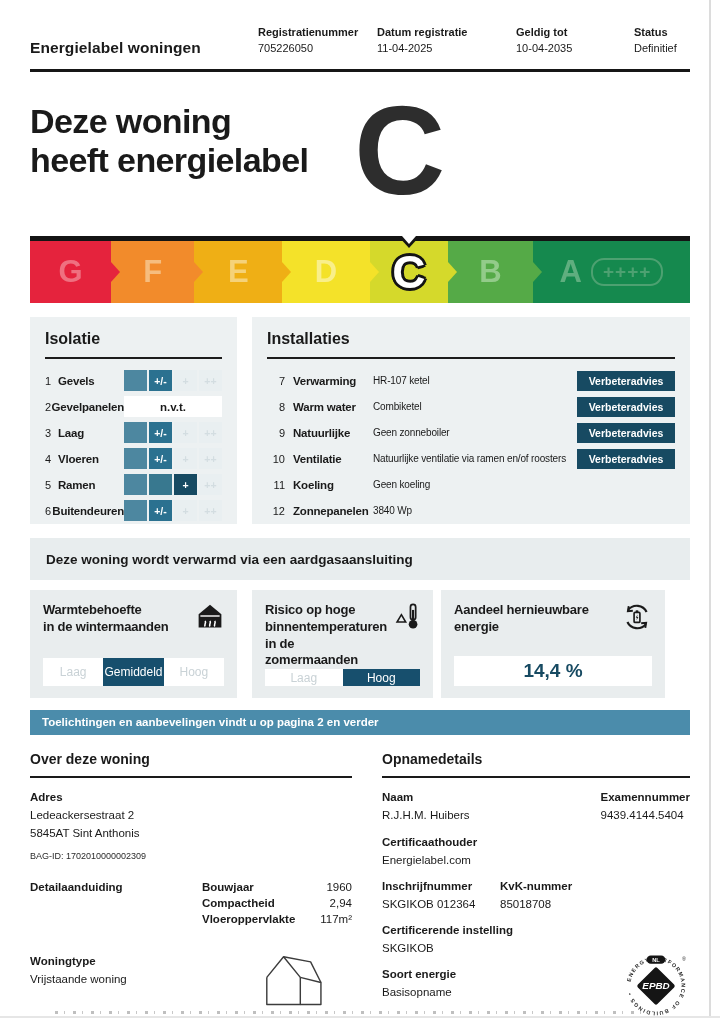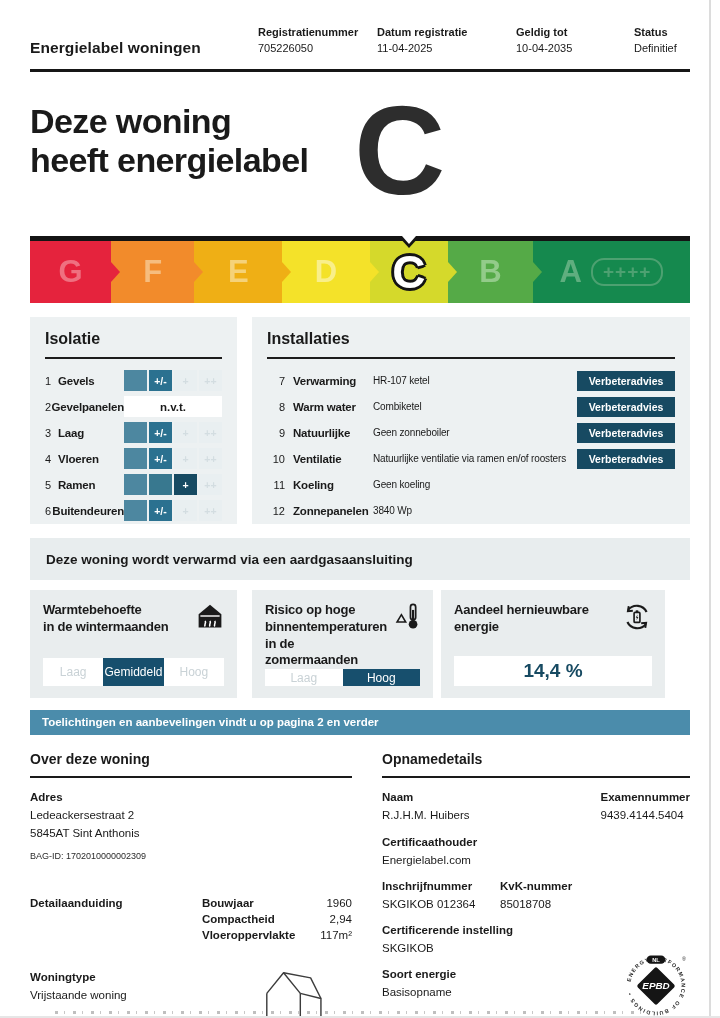--- a/index.html
+++ b/index.html
@@ -96,21 +96,21 @@
     padding:6px 12px 7px;}
 
   
   .details{margin-top:16px;display:flex;}
   .col-left{width:322px;margin-right:30px;flex:none;}
   .col-right{flex:1;}
   .sec-title{font-size:14px;font-weight:bold;padding-bottom:9px;border-bottom:2px solid #1a1a1a;margin-bottom:13px;}
   .lbl{font-weight:bold;font-size:11.5px;margin-bottom:4px;}
   .val{font-size:11.5px;line-height:1.5;}
   .bag{font-size:9px;margin-top:9px;color:#2a2a2a;}
-  .detail-block{margin-top:36px;display:flex;gap:16px;}
+  .detail-block{margin-top:20px;display:flex;gap:16px;}
   .detail-block .lbl{flex:1;}
   .props{width:150px;flex:none;}
   .prop-row{display:flex;justify-content:space-between;font-size:11.5px;margin-bottom:4px;}
   .prop-row .p-lbl{font-weight:bold;}
   .woning-block{margin-top:26px;display:flex;align-items:flex-start;}
   .woning-text{flex:1;}
   .house-svg{margin-right:28px;margin-top:-6px;}
   .blk{margin-bottom:11px;}
   .naam-row{display:flex;justify-content:space-between;}
   .insch-row{display:flex;}

